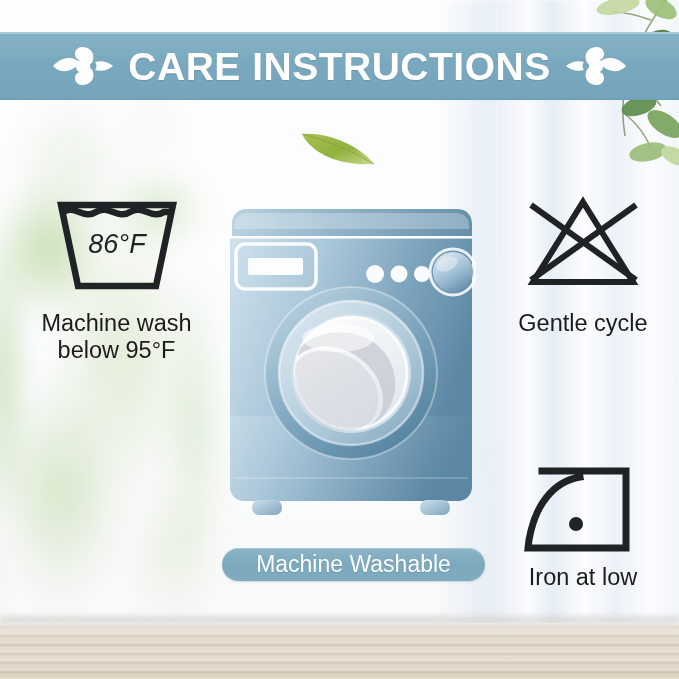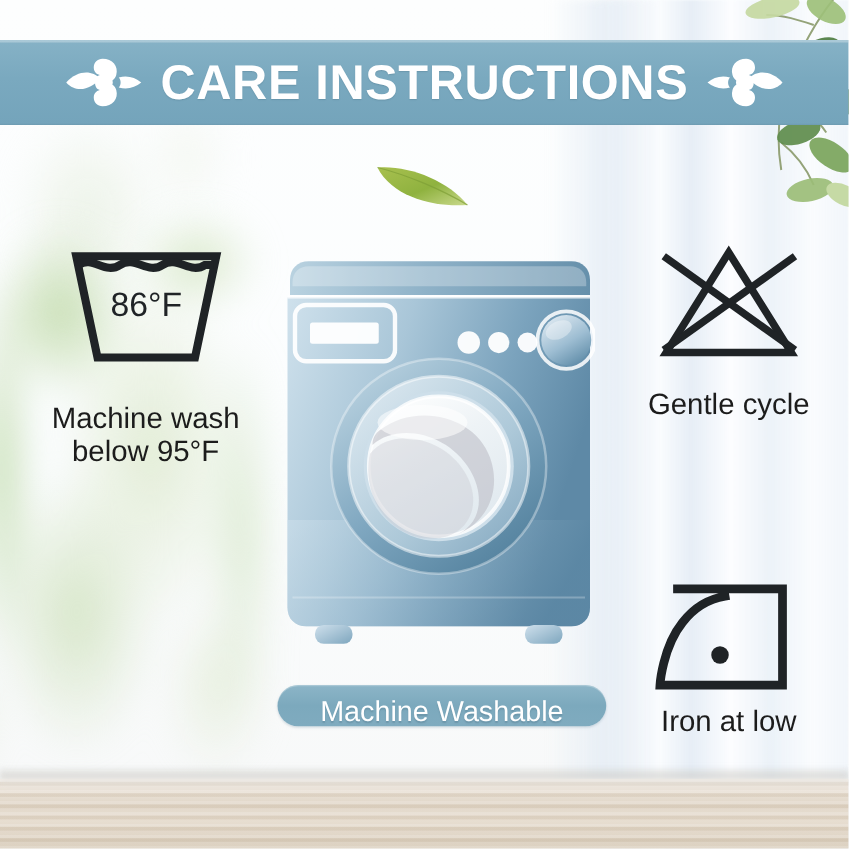--- a/index.html
+++ b/index.html
@@ -94,41 +94,41 @@
   .banner-title{
     color:#ffffff;font-size:39px;font-weight:bold;letter-spacing:.5px;
     line-height:1;white-space:nowrap;
     text-shadow:0 1px 1px rgba(60,95,115,.25);
   }
   .ornament{width:62px;height:46px;flex:0 0 auto;}
   .ornament.right{transform:scaleX(-1);}
 
   
   .cell{position:absolute;text-align:center;}
-  .cell .glyph{display:flex;align-items:flex-start;justify-content:center;}
+  .cell .glyph{display:flex;align-items:flex-start;justify-content:center;font-style:italic;}
   .cell .cap{
     color:#1c1c1c;font-size:23.5px;line-height:1.14;white-space:nowrap;
   }
   .cell.tl{left:14px;top:196px;width:205px;}
   .cell.tr{left:487px;top:192px;width:192px;}
   .cell.bl{left:14px;top:443px;width:205px;}
   .cell.br{left:487px;top:462px;width:192px;}
-  .cell.tl .cap,.cell.bl .cap{margin-top:25px;}
+  .cell.tl .cap,.cell.bl .cap{margin-top:14px;}
   .cell.tr .cap{margin-top:18px;}
   .cell.br .cap{margin-top:6px;}
 
   
   .washer{position:absolute;left:226px;top:206px;width:250px;height:330px;}
 
   
   .badge{
     position:absolute;left:222px;top:548px;width:263px;height:33px;
     border-radius:17px;
     background:linear-gradient(180deg,#8cb5c7 0%,#7ca9bd 50%,#7fabbf 100%);
-    display:flex;align-items:flex-end;justify-content:center;
+    display:flex;align-items:center;justify-content:center;
     box-shadow:0 1px 2px rgba(120,150,165,.35), inset 0 1px 0 rgba(255,255,255,.25);
   }
   .badge-text{
     color:#ffffff;font-size:23px;line-height:1;white-space:nowrap;
     text-shadow:0 1px 1px rgba(70,105,125,.3);
   }
 </style>
 </head>
 <body>
 

